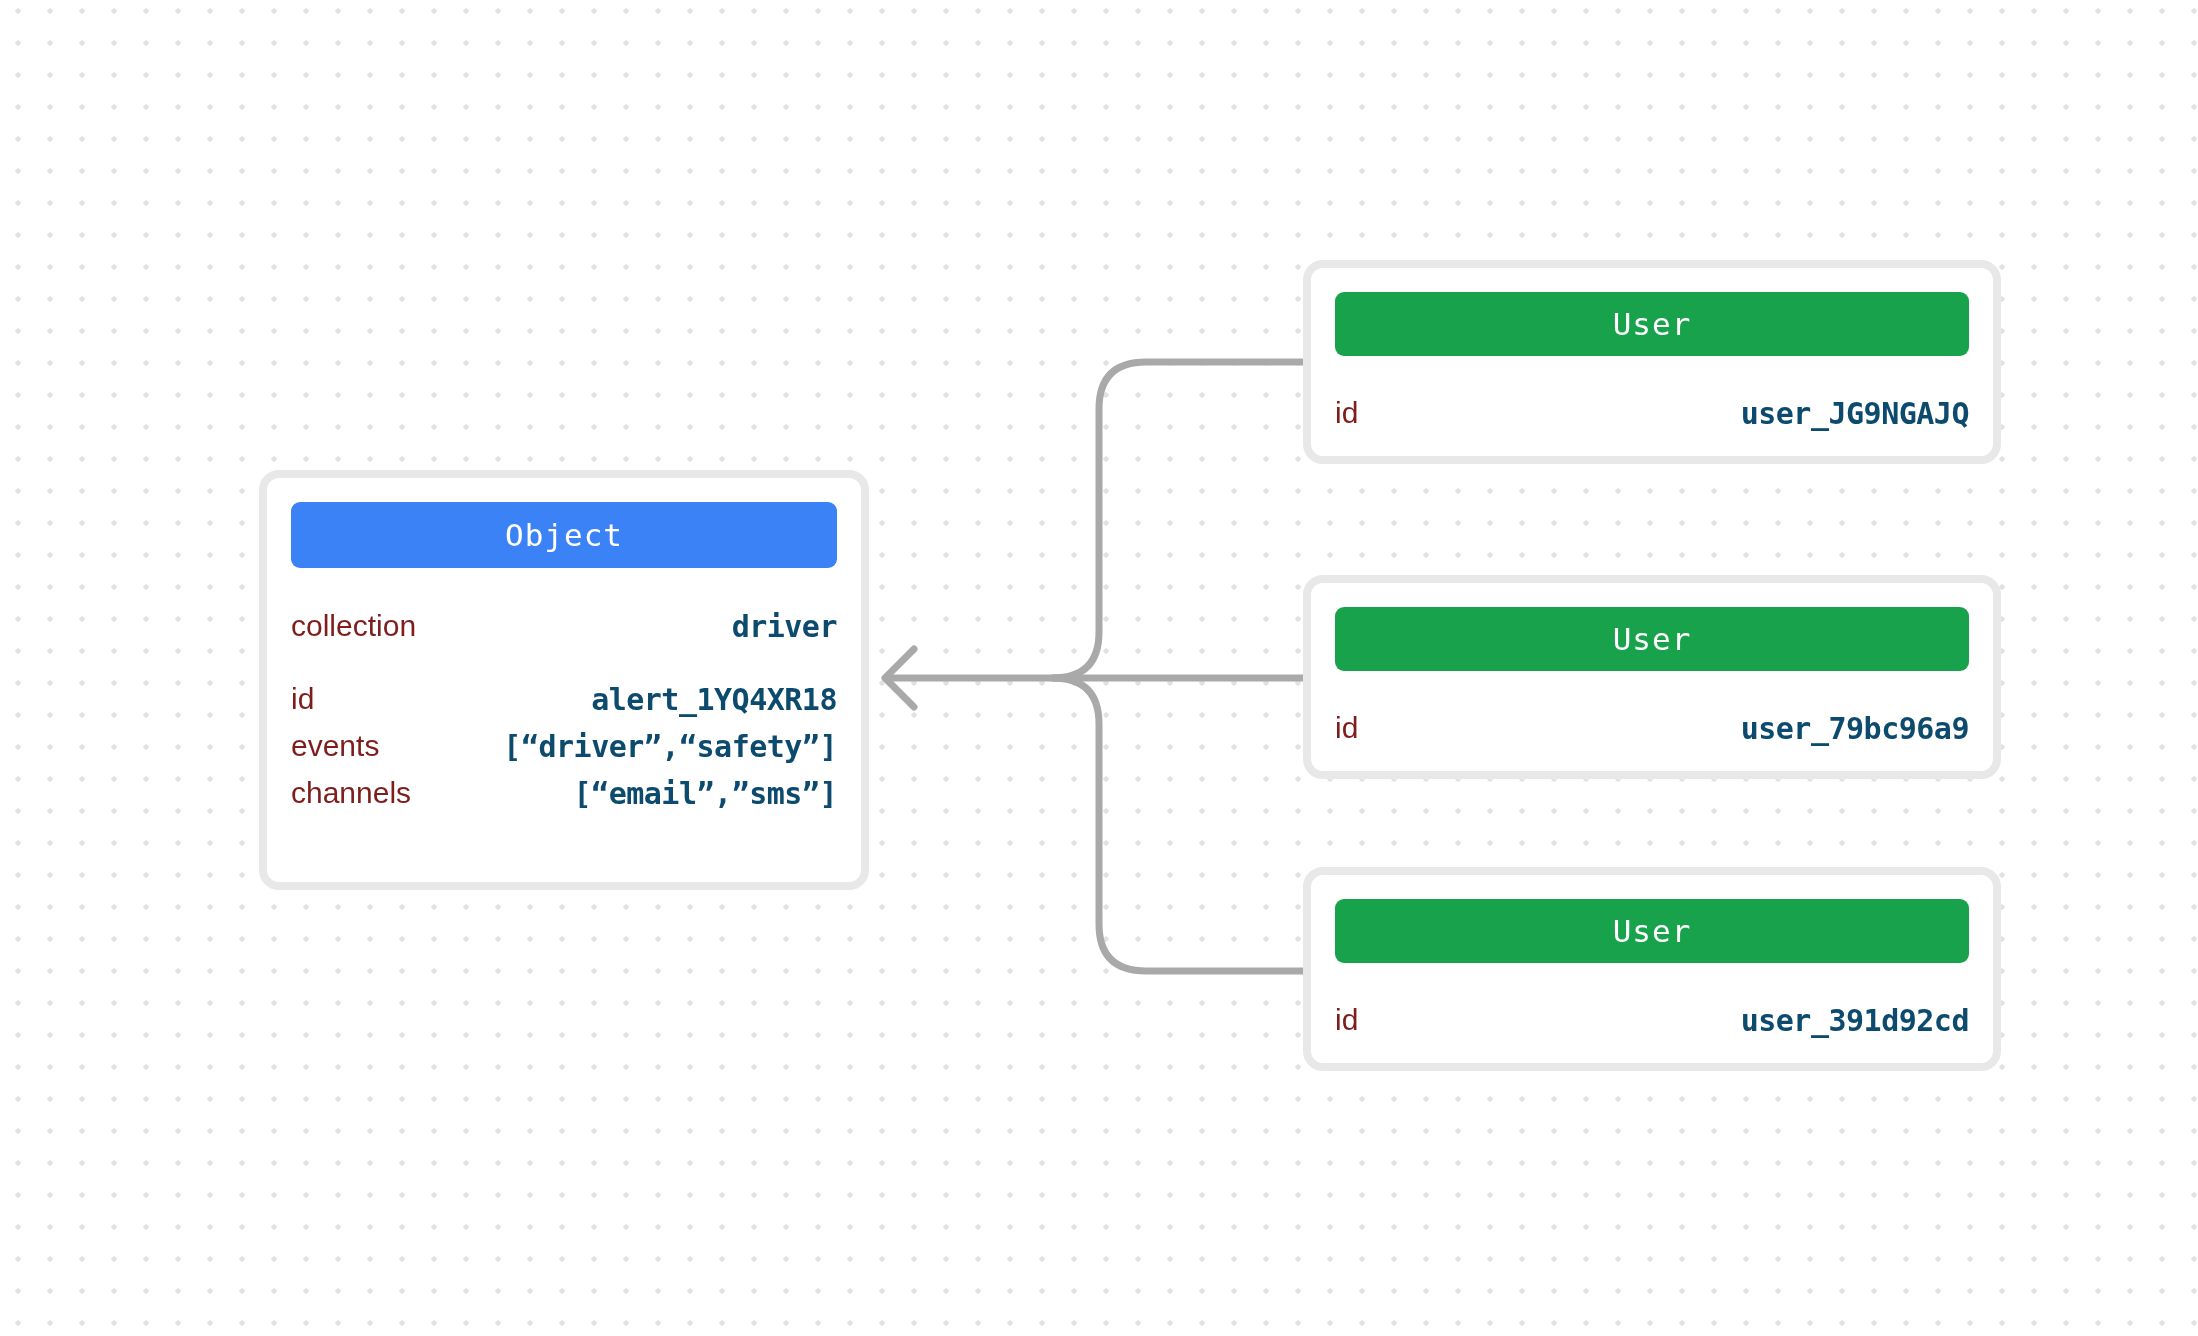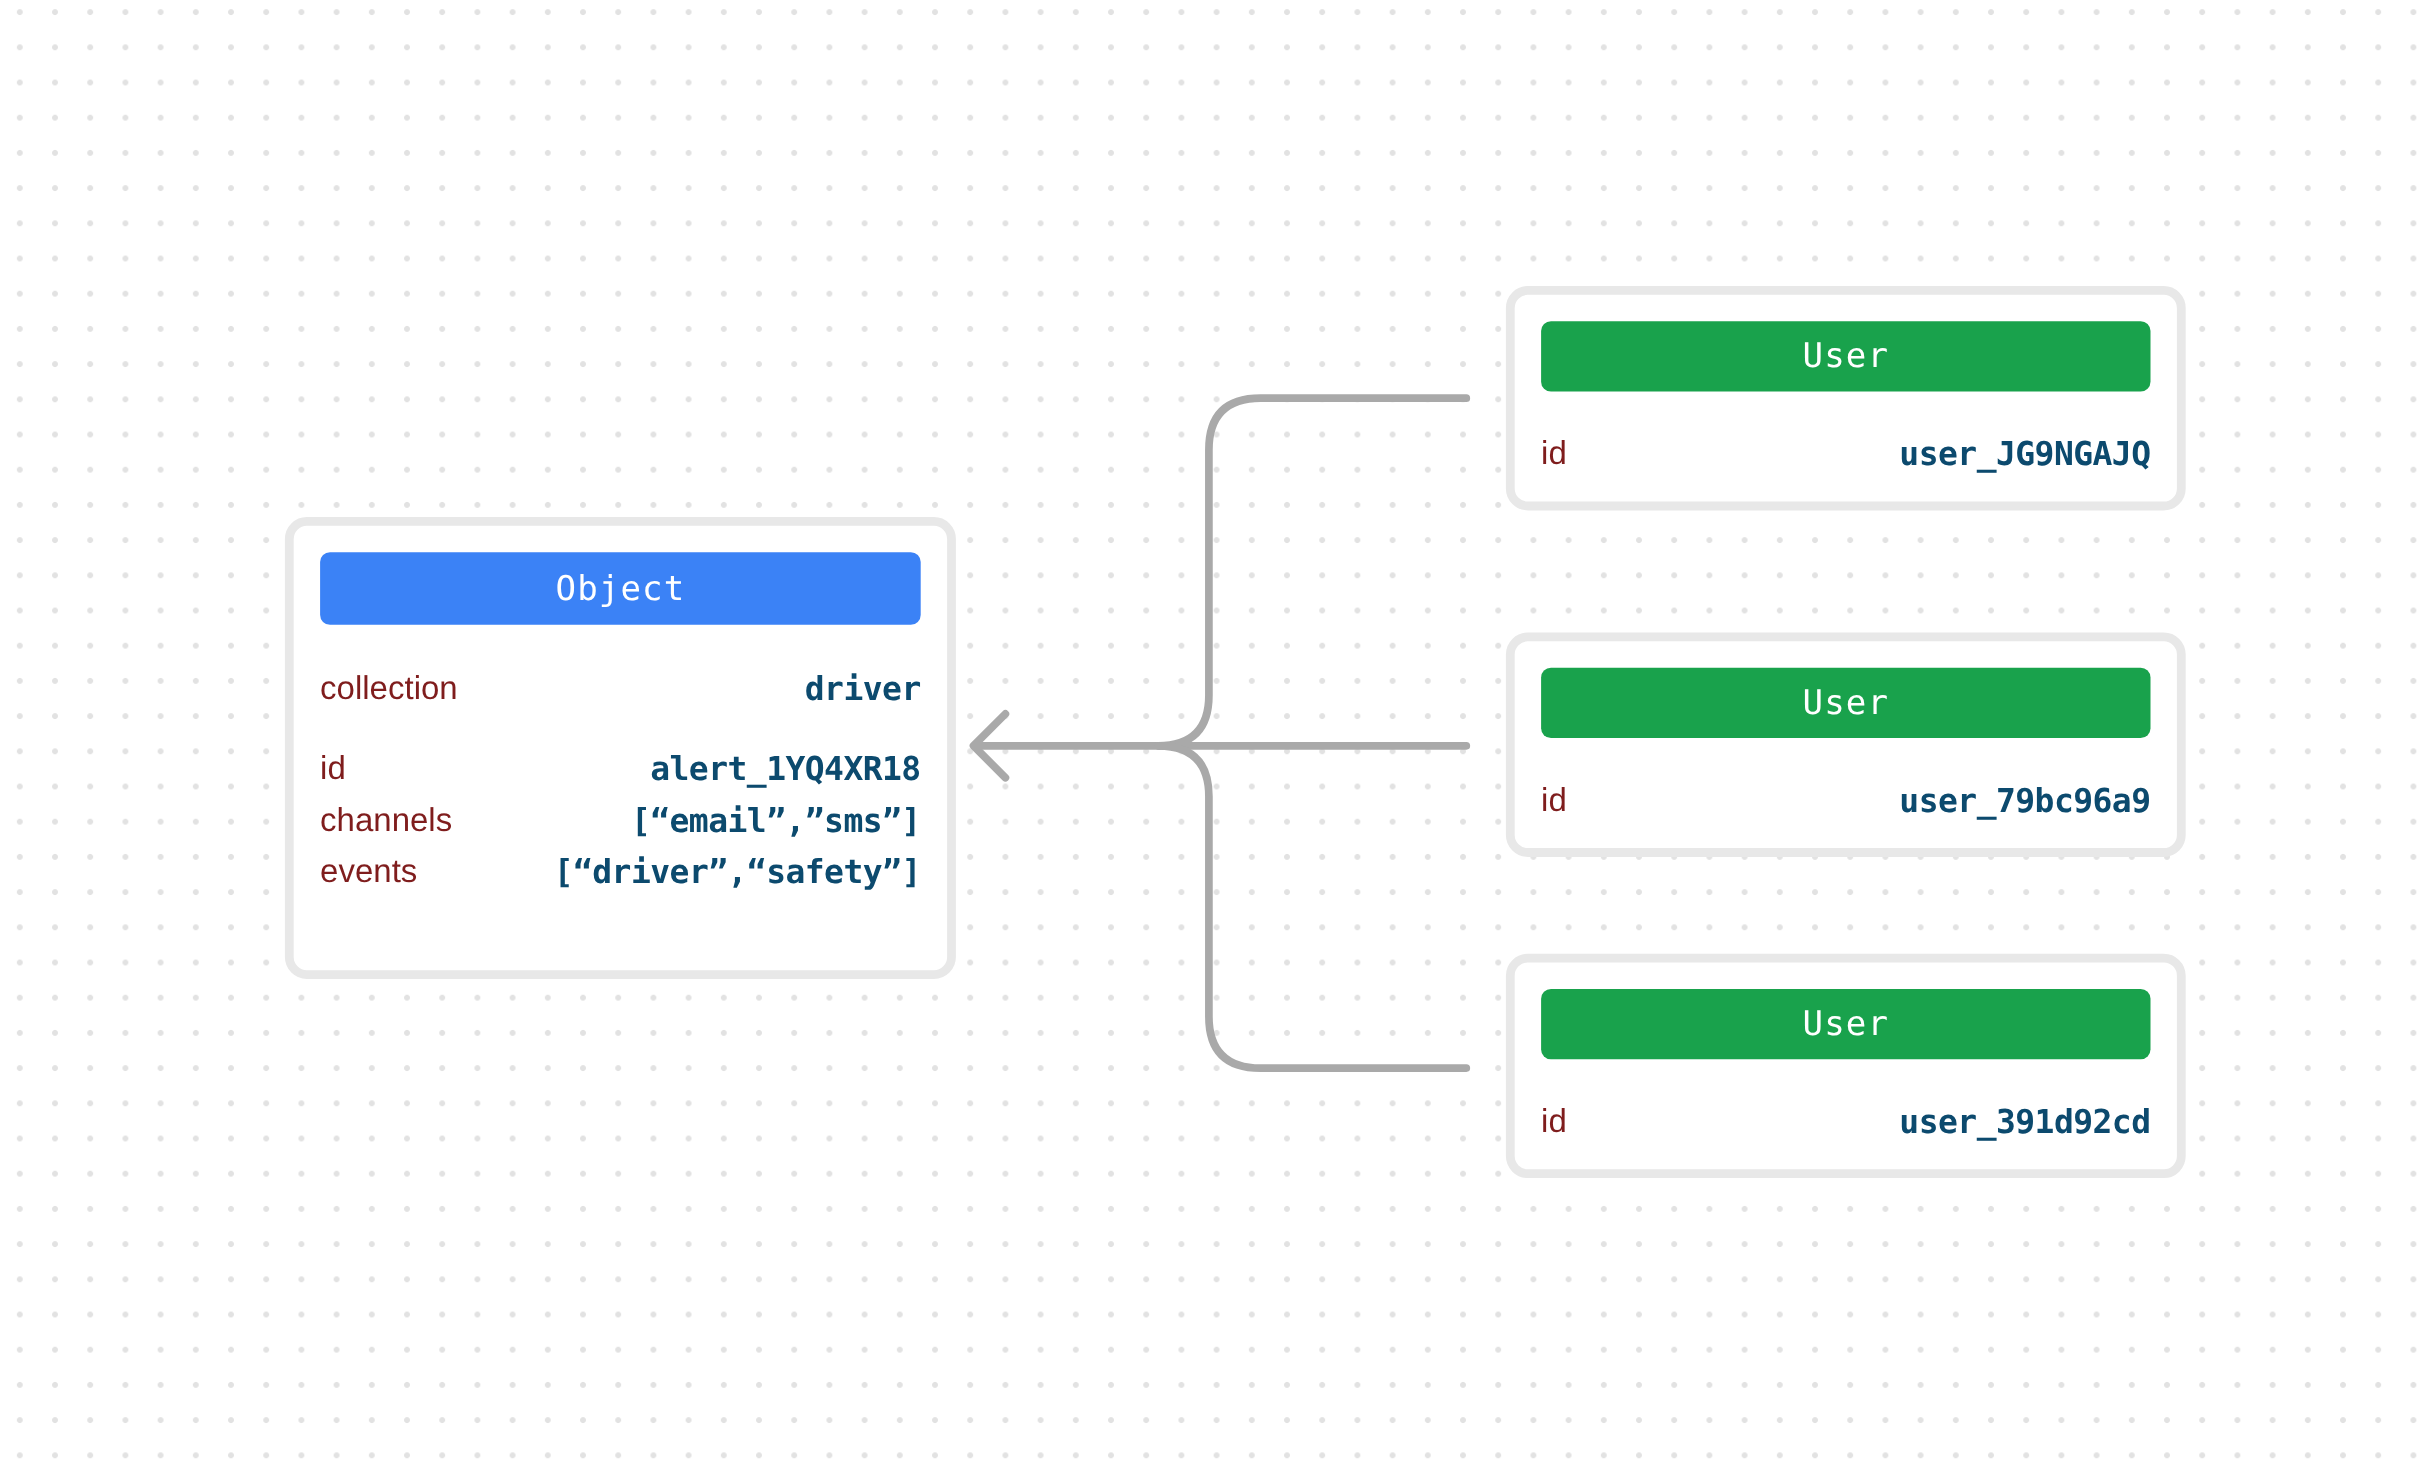--- a/index.html
+++ b/index.html
@@ -31,21 +31,21 @@
   }
   .card {
     position: absolute;
     box-sizing: border-box;
     background: #ffffff;
     border: 8px solid #e8e8e8;
     border-radius: 20px;
     padding: 24px;
   }
   .object-card { left: 259px; top: 470px; width: 610px; height: 420px; }
-  .user-card   { left: 1369px; width: 618px; height: 204px; text-align: right; }
+  .user-card   { left: 1303px; width: 698px; height: 204px; text-align: right; }
   .user-card-1 { top: 260px; }
   .user-card-2 { top: 575px; }
   .user-card-3 { top: 867px; }
   .node-header {
     display: flex;
     align-items: center;
     justify-content: center;
     border-radius: 9px;
     color: #ffffff;
     font-family: "DejaVu Sans Mono", monospace;
@@ -98,26 +98,26 @@
     <div class="field-row primary">
       <span class="field-label">collection</span>
       <span class="field-value">driver</span>
     </div>
     <div class="field-group">
       <div class="field-row">
         <span class="field-label">id</span>
         <span class="field-value">alert_1YQ4XR18</span>
       </div>
       <div class="field-row">
+        <span class="field-label">events</span>
+        <span class="field-value">[“driver”,“safety”]</span>
+      </div>
+      <div class="field-row">
         <span class="field-label">channels</span>
         <span class="field-value">[“email”,”sms”]</span>
-      </div>
-      <div class="field-row">
-        <span class="field-label">events</span>
-        <span class="field-value">[“driver”,“safety”]</span>
       </div>
     </div>
   </div>
 
   <div class="card user-card user-card-1">
     <div class="node-header green">
       <span>User</span>
     </div>
     <div class="field-row">
       <span class="field-label">id</span>

